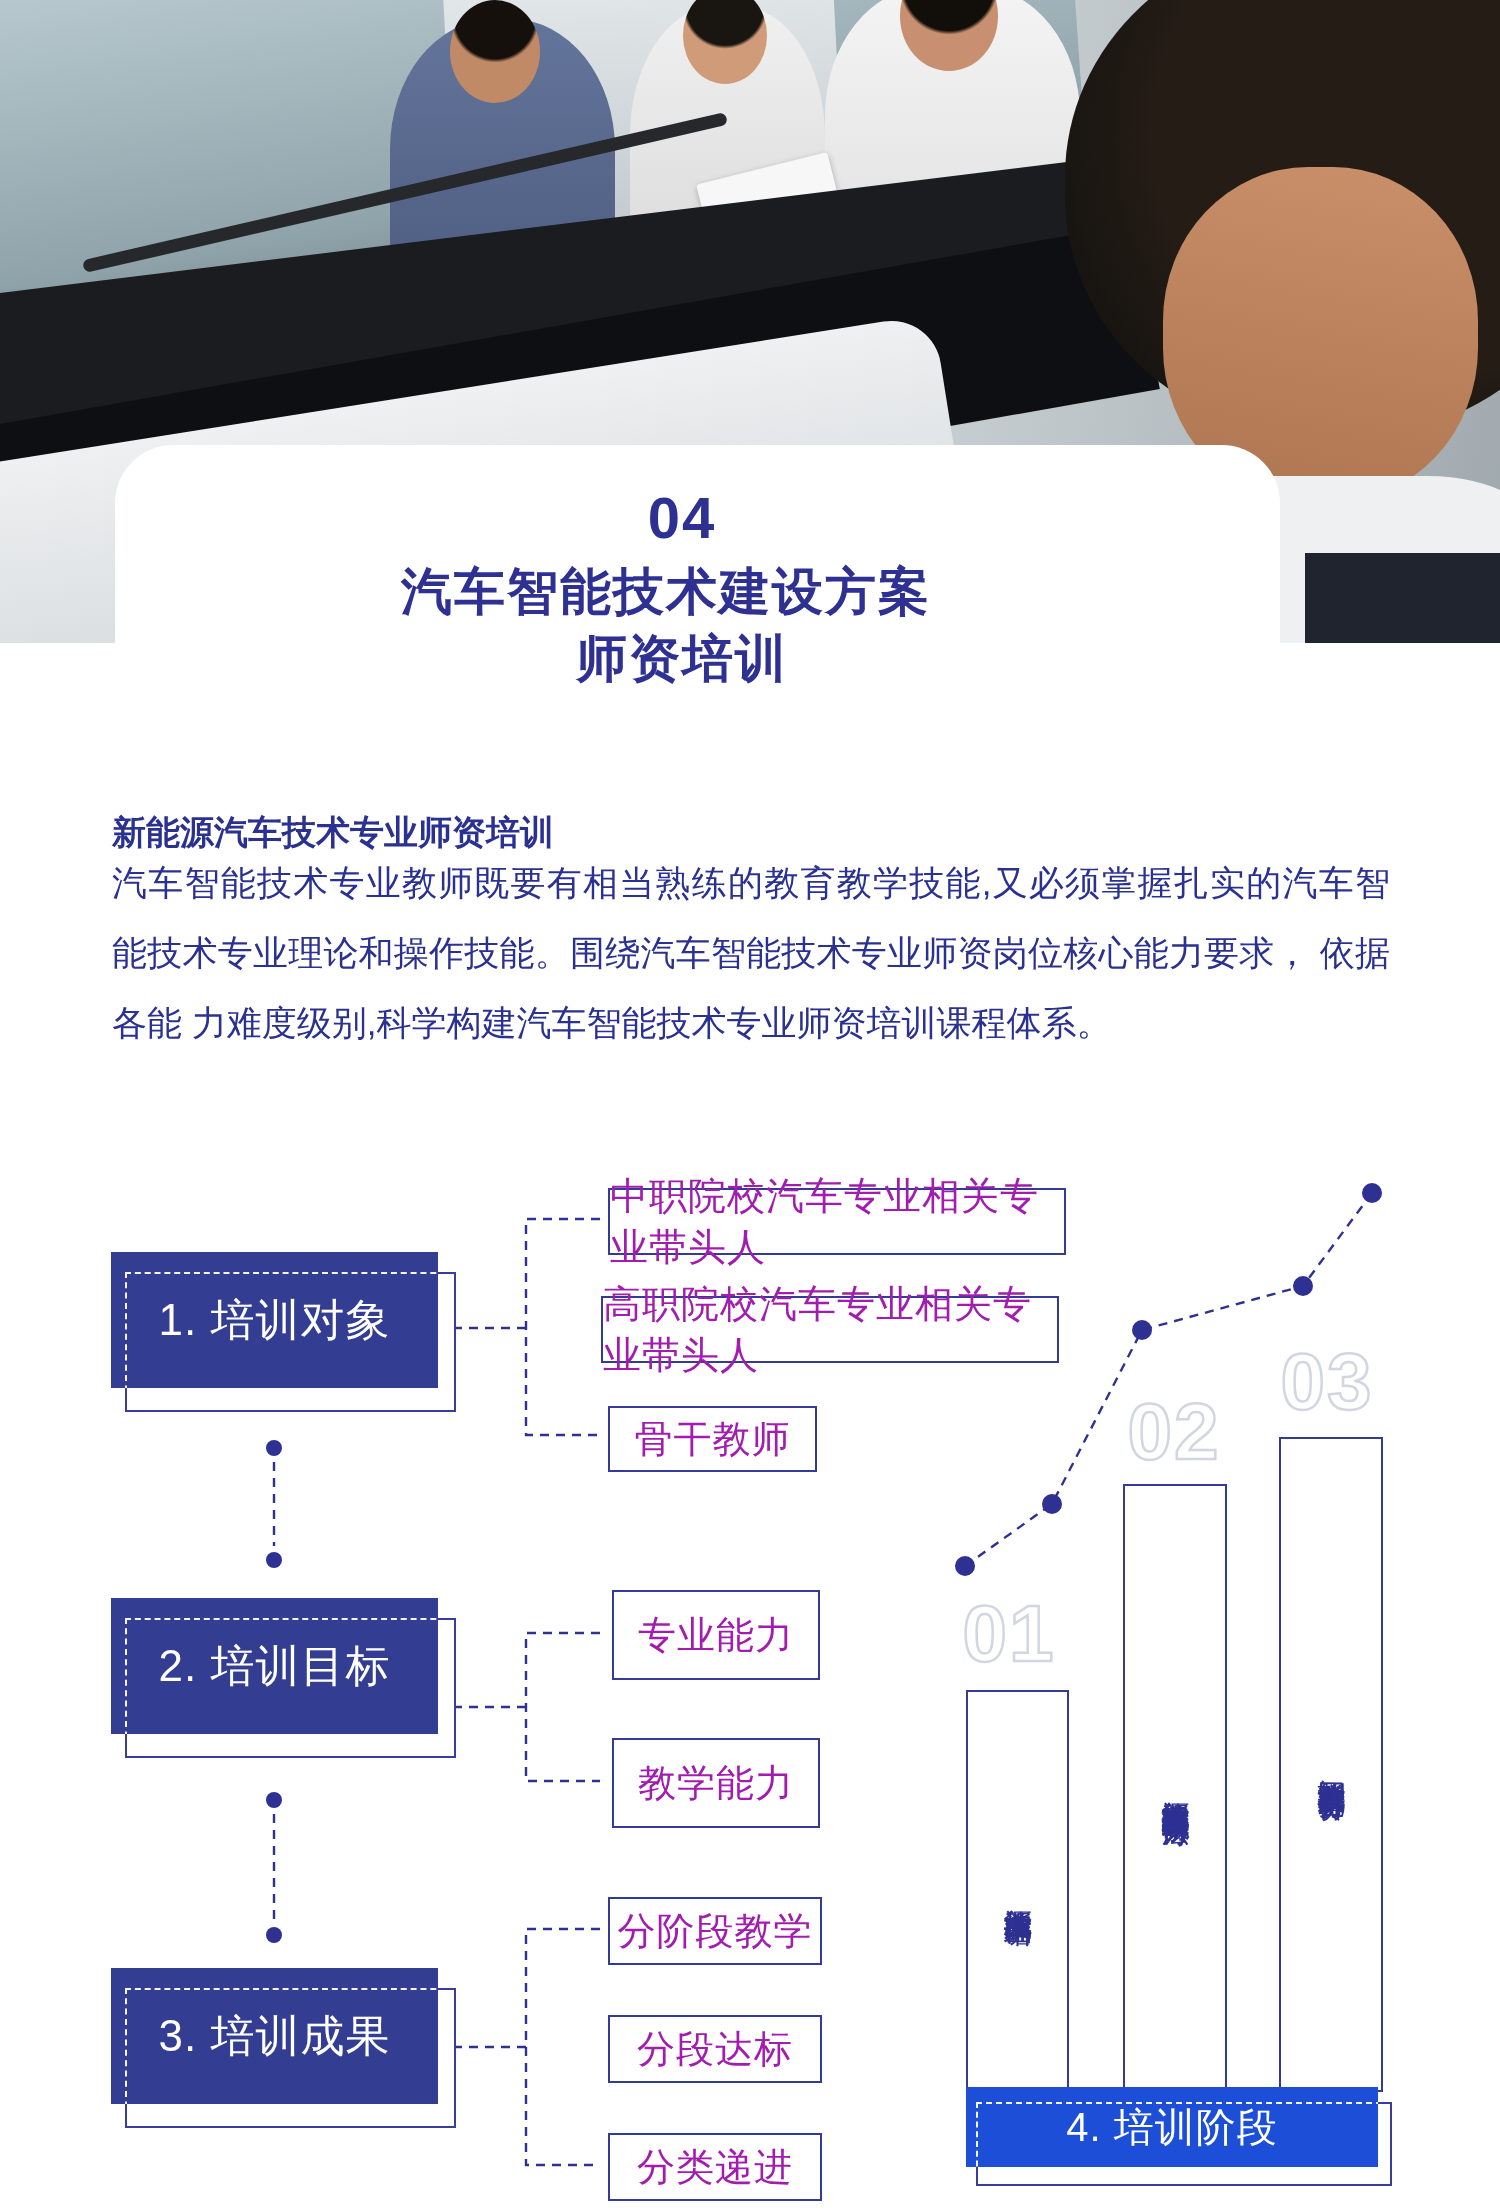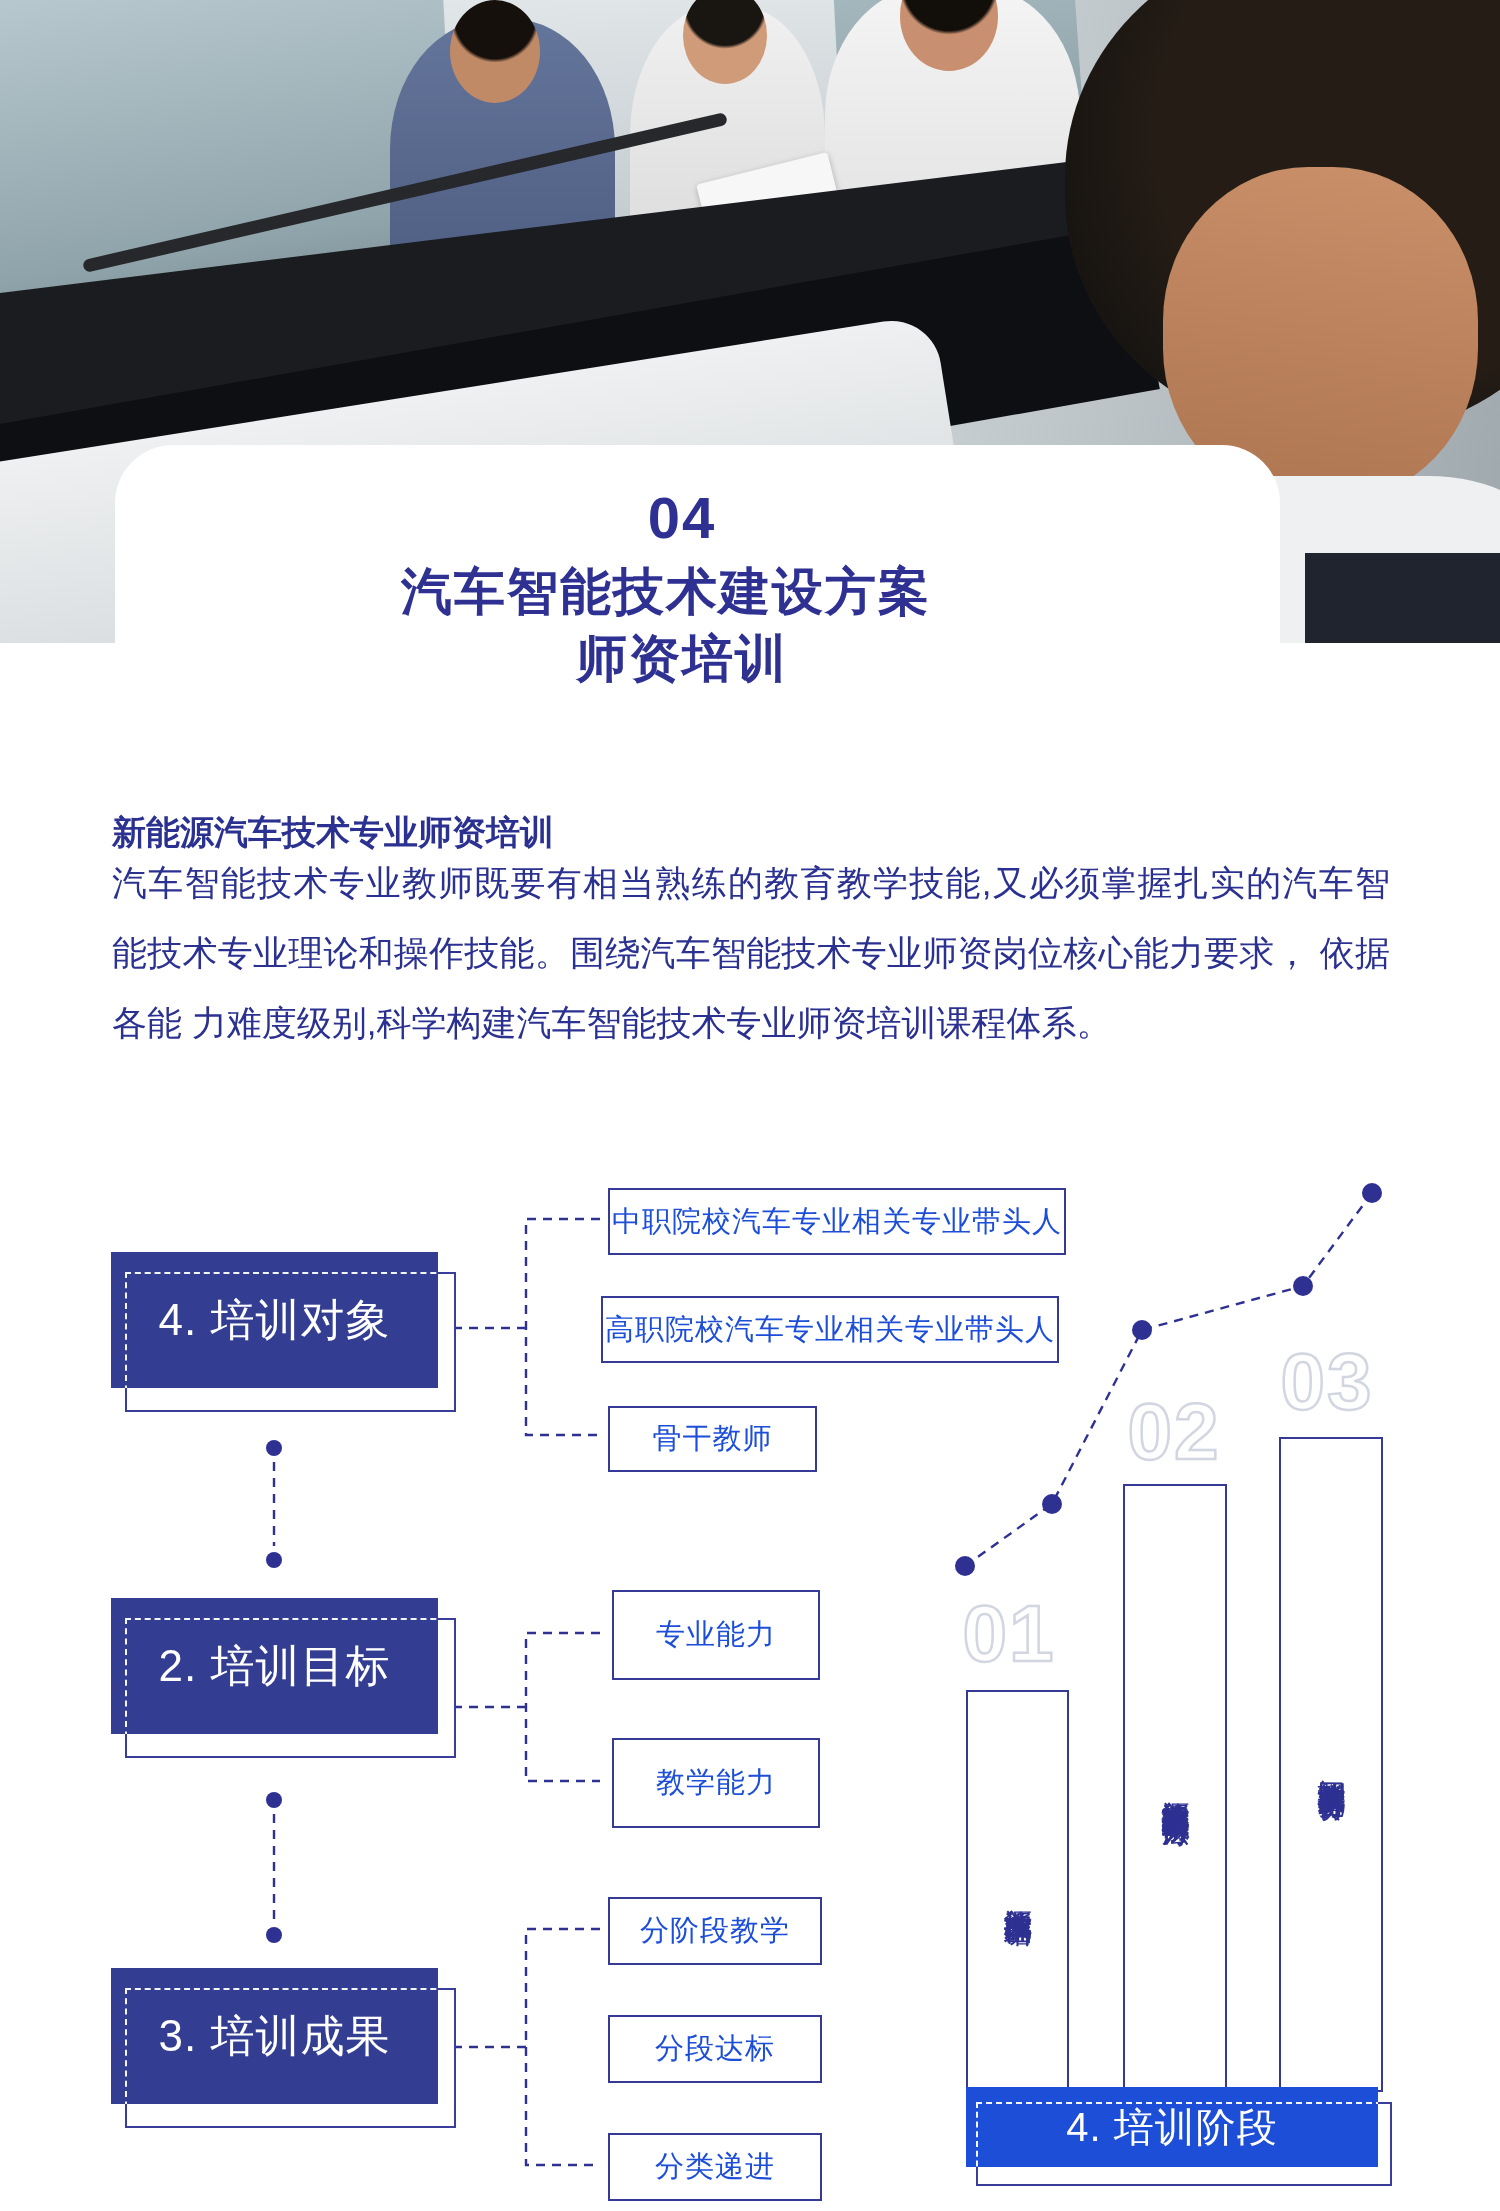--- a/index.html
+++ b/index.html
@@ -37,22 +37,22 @@
   
   .intro-h{position:absolute;left:112px;top:810px;font-size:34px;font-weight:bold;color:#2b3190;}
   .para{position:absolute;left:112px;top:848px;width:1278px;font-size:35px;color:#2b3190;line-height:70px;}
   .para .jline{display:block;text-align:justify;text-align-last:justify;}
   .para .nline{display:block;}
   
   .bluebox{position:absolute;width:327px;height:136px;background:#333e93;overflow:hidden;z-index:3;
            display:flex;align-items:center;justify-content:center;color:#fff;font-size:44px;letter-spacing:1px;}
   .bluebox .inset{position:absolute;left:14px;top:20px;width:327px;height:136px;border:2px dashed rgba(255,255,255,.95);}
   .ghost{position:absolute;width:327px;height:136px;border:2px solid #383e99;z-index:2;background:transparent;}
-  .wbox{position:absolute;border:2px solid #343a96;background:#fff;color:#1d4ed8;z-index:3;
-        display:flex;align-items:center;justify-content:center;font-size:29px;letter-spacing:1px;}
+  .wbox{position:absolute;border:2px solid #343a96;background:#fff;color:#a21caf;z-index:3;
+        display:flex;align-items:center;justify-content:center;font-size:38px;letter-spacing:1px;}
   .svg-overlay{position:absolute;left:0;top:0;z-index:1;}
   
   .stagebar{position:absolute;border:2px solid #343a96;background:#fff;z-index:2;
             display:flex;align-items:center;justify-content:center;}
   .stagebar span{writing-mode:vertical-rl;text-orientation:upright;font-size:28px;color:#2e3192;letter-spacing:1px;}
   .stagenum{position:absolute;width:140px;text-align:center;font-size:80px;font-weight:bold;line-height:68px;
             color:#ffffff;-webkit-text-stroke:2.5px #d2d6e1;z-index:1;letter-spacing:2px;}
   .bar4{position:absolute;left:966px;top:2087px;width:412px;height:80px;background:#1d4ed8;overflow:hidden;z-index:3;
         display:flex;align-items:center;justify-content:center;color:#fff;font-size:40px;letter-spacing:1px;}
   .bar4 .inset{position:absolute;left:10px;top:15px;width:412px;height:80px;border:2px dashed rgba(255,255,255,.95);}
@@ -114,21 +114,21 @@
       <circle cx="1052" cy="1504" r="10"></circle>
       <circle cx="1142" cy="1330" r="10"></circle>
       <circle cx="1303" cy="1286" r="10"></circle>
       <circle cx="1372" cy="1193" r="10"></circle>
     </g>
   </svg>
 
   <div class="ghost" style="left:125px;top:1272px;"></div>
   <div class="bluebox" style="left:111px;top:1252px;">
     <div class="inset"></div>
-    <span>4. 培训对象</span>
+    <span>1. 培训对象</span>
   </div>
   <div class="wbox" style="left:608px;top:1188px;width:454px;height:63px;">
     <span>中职院校汽车专业相关专业带头人</span>
   </div>
   <div class="wbox" style="left:601px;top:1296px;width:454px;height:63px;">
     <span>高职院校汽车专业相关专业带头人</span>
   </div>
   <div class="wbox" style="left:608px;top:1406px;width:205px;height:62px;text-align:center;">
     <span>骨干教师</span>
   </div>

